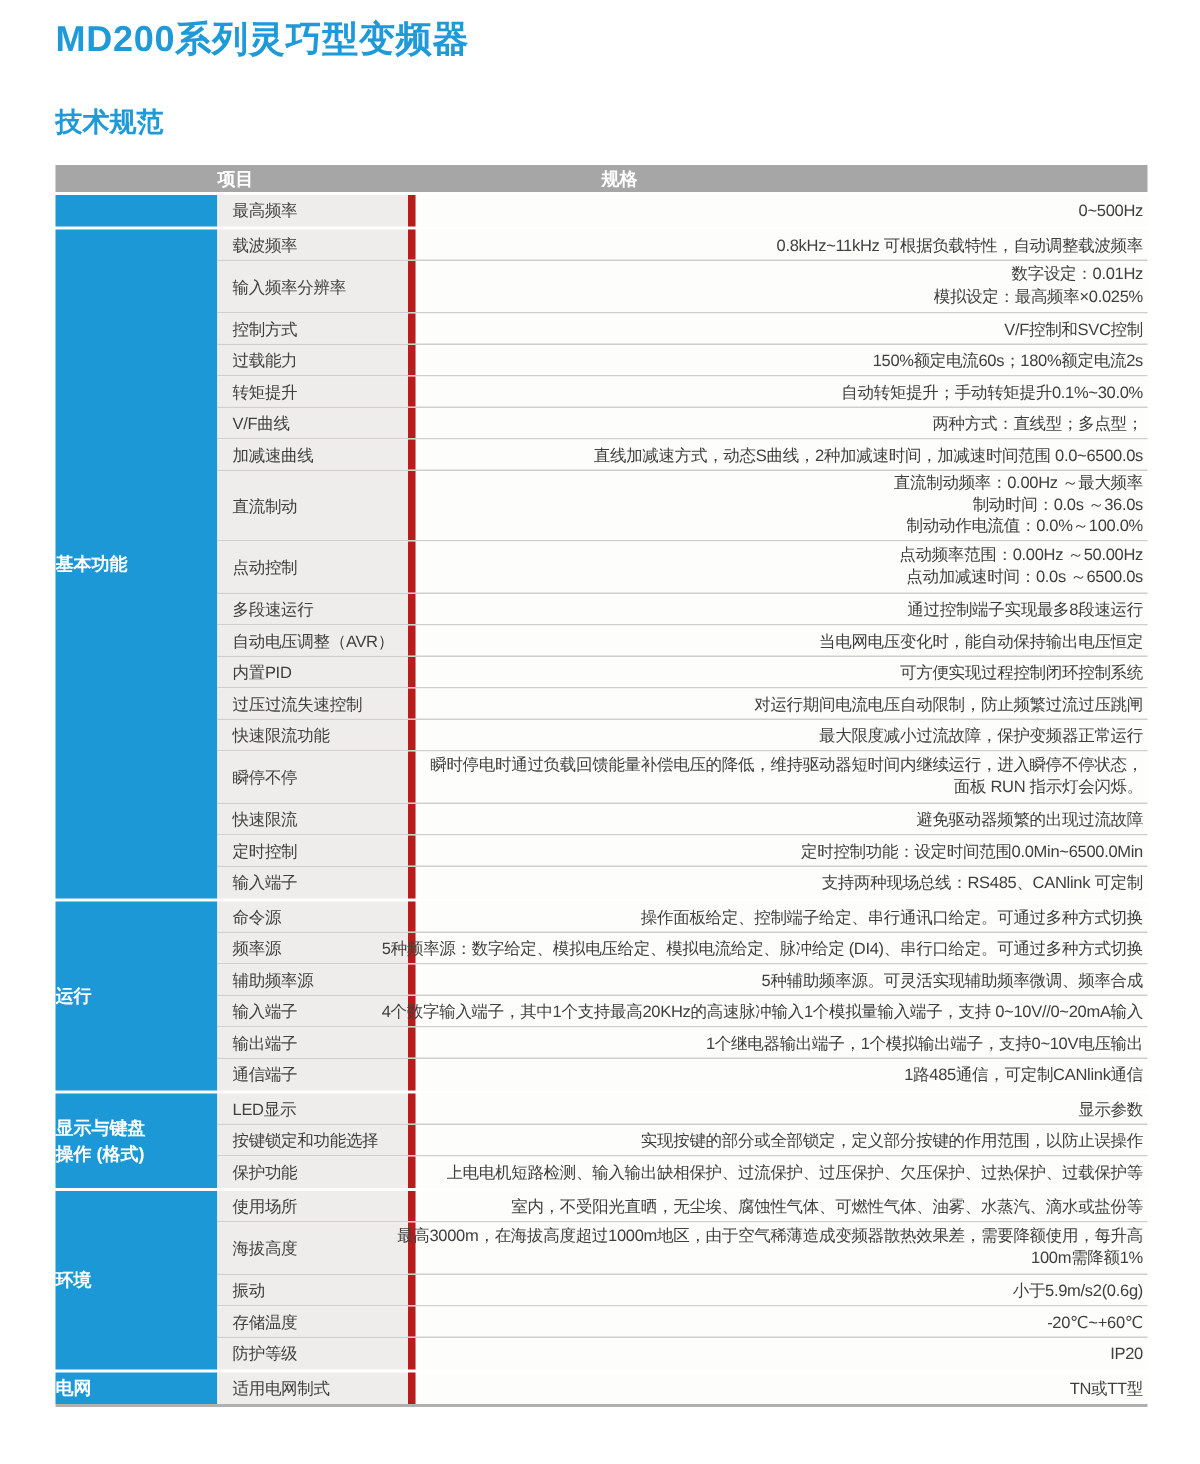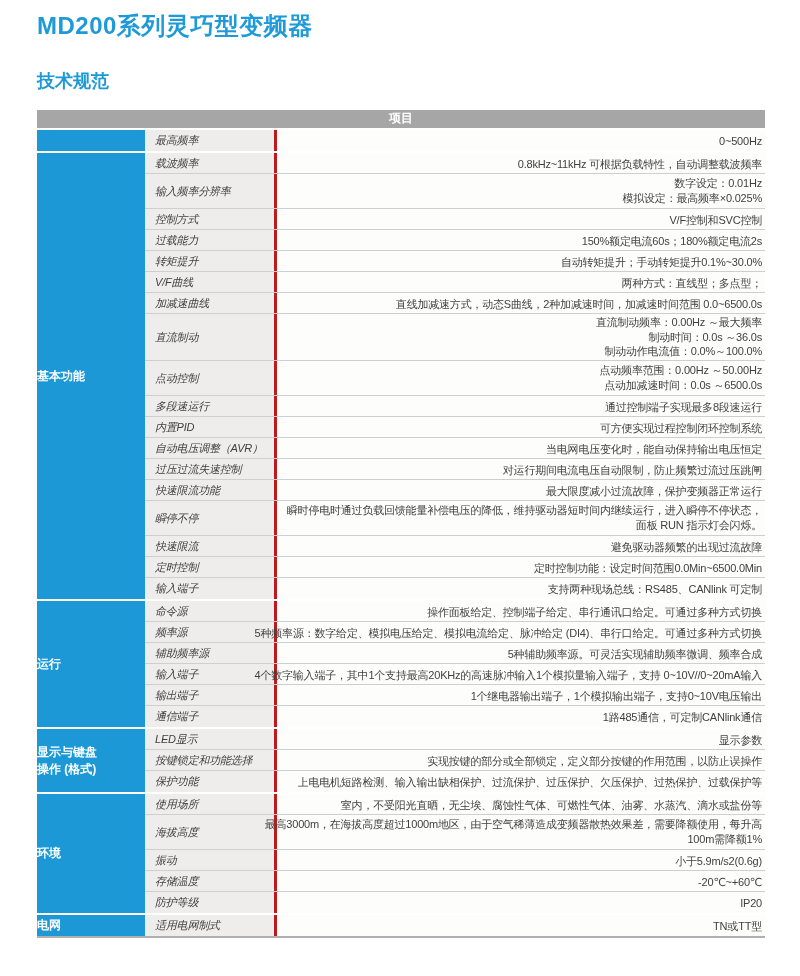--- a/index.html
+++ b/index.html
@@ -13,21 +13,21 @@
     color:#1e9ad8;letter-spacing:0.5px;
   }
   .subtitle{
     margin:27px 0 0 37px;font-size:18px;font-weight:700;color:#1e9ad8;
   }
   .spec-table{
     margin:17px 35px 0 37px;width:728px;font-size:11px;
   }
   .thead{
     display:flex;background:#a6a6a6;color:#ffffff;height:18px;
-    align-items:center;font-size:12px;font-weight:700;margin-bottom:2px;flex-direction:column;
+    align-items:center;font-size:12px;font-weight:700;margin-bottom:2px;
   }
   .h-item{width:240px;text-align:center;}
   .h-spec{flex:1;padding-left:124px;}
   .section{display:flex;margin-bottom:2px;}
   .section:last-child{margin-bottom:0;}
   .cat{
     width:108px;flex:0 0 108px;background:#1b98d5;color:#ffffff;
     display:flex;flex-direction:column;justify-content:center;align-items:flex-start;
     font-size:12px;font-weight:700;line-height:17px;text-align:center;
   }
@@ -36,21 +36,21 @@
     display:flex;box-sizing:border-box;border-bottom:1px solid #cfcfcf;
     background:#fdfdfb;min-width:0;
   }
   .row:last-child{border-bottom:none;}
   .r1{height:21px;}
   .r2{height:35px;}
   .r3{height:47px;}
   .item{
     width:132px;flex:0 0 132px;box-sizing:border-box;background:#eeedeb;
     padding:0 4px 0 10px;display:flex;align-items:center;
-    border-right:3px solid #b91c1c;letter-spacing:-0.2px;font-style:italic;
+    border-right:5px solid #b91c1c;letter-spacing:-0.2px;
   }
   .spec{
     flex:1;min-width:0;padding:1px 3px 1px 7px;display:flex;
     flex-direction:column;justify-content:center;letter-spacing:-0.2px;align-items:flex-end;
   }
   .spec .line{line-height:15px;white-space:nowrap;overflow:hidden;}
   .r1 .spec .line{line-height:20px;}
   .table-body{border-bottom:2px solid #b0b0b0;}
 </style>
 </head>
@@ -142,29 +142,29 @@
                 <div class="line">点动加减速时间：0.0s ～6500.0s</div>
               </div>
             </div>
             <div class="row r1">
               <div class="item">多段速运行</div>
               <div class="spec">
                 <div class="line">通过控制端子实现最多8段速运行</div>
               </div>
             </div>
             <div class="row r1">
+              <div class="item">自动电压调整（AVR）</div>
+              <div class="spec">
+                <div class="line">当电网电压变化时，能自动保持输出电压恒定</div>
+              </div>
+            </div>
+            <div class="row r1">
               <div class="item">内置PID</div>
               <div class="spec">
                 <div class="line">可方便实现过程控制闭环控制系统</div>
-              </div>
-            </div>
-            <div class="row r1">
-              <div class="item">自动电压调整（AVR）</div>
-              <div class="spec">
-                <div class="line">当电网电压变化时，能自动保持输出电压恒定</div>
               </div>
             </div>
             <div class="row r1">
               <div class="item">过压过流失速控制</div>
               <div class="spec">
                 <div class="line">对运行期间电流电压自动限制，防止频繁过流过压跳闸</div>
               </div>
             </div>
             <div class="row r1">
               <div class="item">快速限流功能</div>

